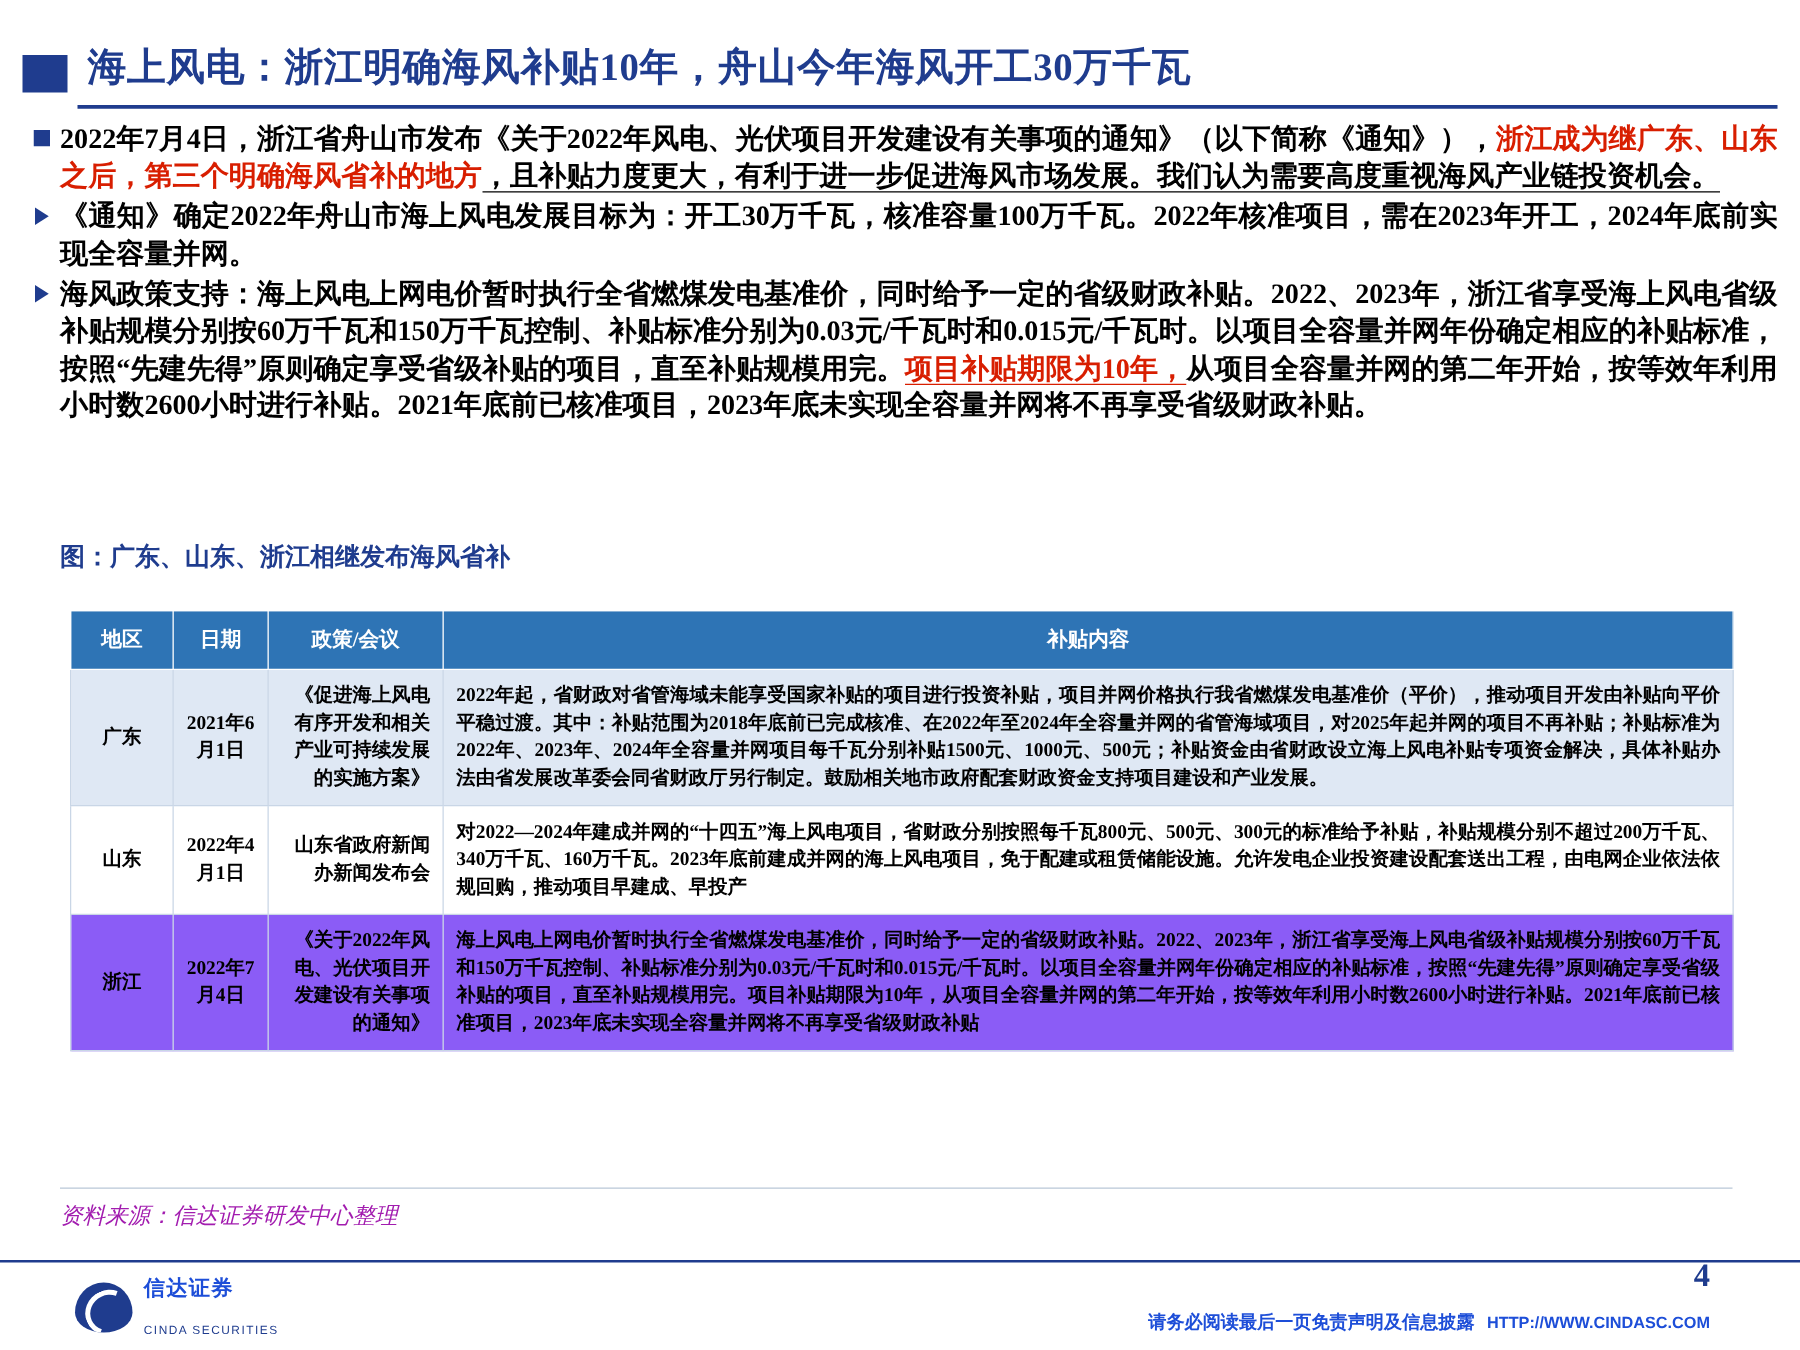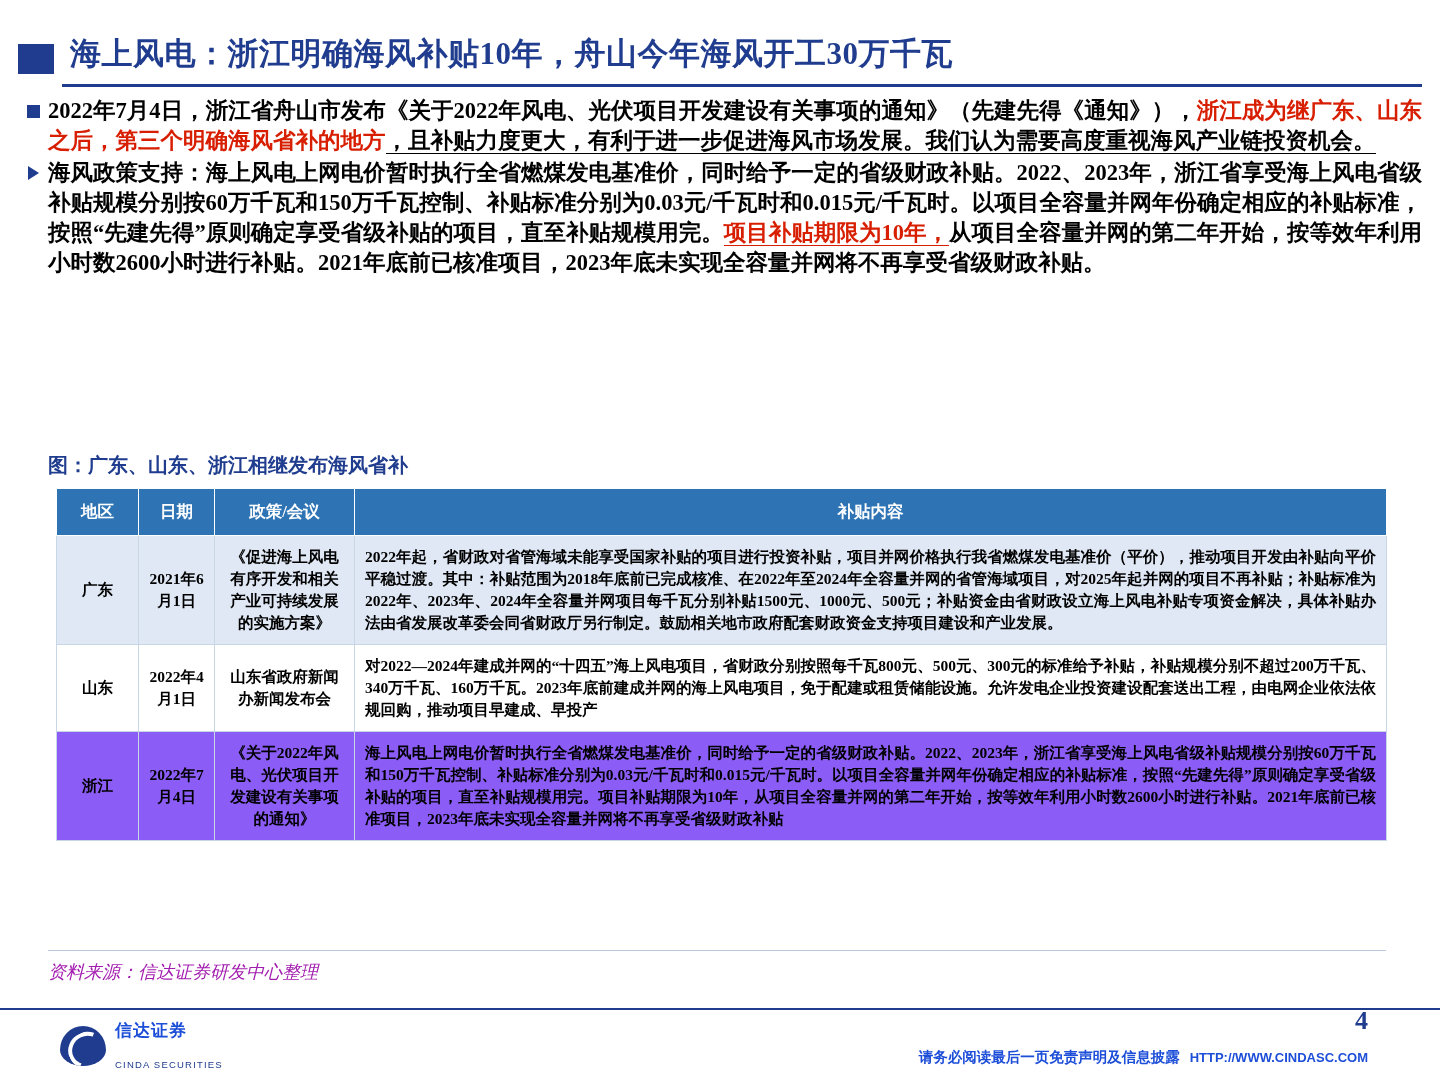--- a/index.html
+++ b/index.html
@@ -101,21 +101,21 @@
     color: #d81e00;
     border-bottom: 1.5px solid #d81e00;
   }
   .uline {
     border-bottom: 1.5px solid #000;
   }
   
   .fig-cap {
     position: absolute;
     left: 48px;
-    top: 452px;
+    top: 432px;
     font-size: 20px;
     font-weight: bold;
     color: #1f3c8e;
   }
   
   .tbl-wrap {
     position: absolute;
     left: 56px;
     top: 488px;
     width: 1330px;
@@ -142,21 +142,21 @@
     vertical-align: middle;
     padding: 10px 10px;
     color: #000;
   }
   td.region, td.date, td.policy {
     text-align: center;
     font-weight: bold;
   }
   td.policy {
     font-weight: bold;
-    text-align: center;
+    text-align: right;
     padding-left: 14px;
     margin-top: 48px;
   }
   td.content {
     text-align: justify;
     padding: 10px 14px;
     font-weight: bold;
   }
   tr.band1 td { background: #dfe8f4; }
   tr.band2 td { background: #ffffff; }
@@ -262,24 +262,28 @@
     <div class="title-mark"></div>
     <div class="title-text">海上风电：浙江明确海风补贴10年，舟山今年海风开工30万千瓦</div>
   </div>
   <div class="title-underline"></div>
 
   <div class="bullets">
 
     <div class="bullet">
       <div class="b-marker"><span class="sq"></span></div>
       <div class="b-body">
-        <span>2022年7月4日，浙江省舟山市发布《关于2022年风电、光伏项目开发建设有关事项的通知》（先建先得《通知》），</span><span class="red">浙江成为继广东、山东之后，第三个明确海风省补的地方</span><span class="uline">，且补贴力度更大，有利于进一步促进海风市场发展。我们认为需要高度重视海风产业链投资机会。</span>
+        <span>2022年7月4日，浙江省舟山市发布《关于2022年风电、光伏项目开发建设有关事项的通知》（以下简称《通知》），</span><span class="red">浙江成为继广东、山东之后，第三个明确海风省补的地方</span><span class="uline">，且补贴力度更大，有利于进一步促进海风市场发展。我们认为需要高度重视海风产业链投资机会。</span>
       </div>
     </div>
 
+    <div class="bullet">
+      <div class="b-marker"><span class="tri"></span></div>
+      <div class="b-body">《通知》确定2022年舟山市海上风电发展目标为：开工30万千瓦，核准容量100万千瓦。2022年核准项目，需在2023年开工，2024年底前实现全容量并网。</div>
+    </div>
 
     <div class="bullet">
       <div class="b-marker"><span class="tri"></span></div>
       <div class="b-body">
         <span>海风政策支持：海上风电上网电价暂时执行全省燃煤发电基准价，同时给予一定的省级财政补贴。2022、2023年，浙江省享受海上风电省级补贴规模分别按60万千瓦和150万千瓦控制、补贴标准分别为0.03元/千瓦时和0.015元/千瓦时。以项目全容量并网年份确定相应的补贴标准，按照“先建先得”原则确定享受省级补贴的项目，直至补贴规模用完。</span><span class="red-u">项目补贴期限为10年，</span><span>从项目全容量并网的第二年开始，按等效年利用小时数2600小时进行补贴。2021年底前已核准项目，2023年底未实现全容量并网将不再享受省级财政补贴。</span>
       </div>
     </div>
 
   </div>
 

